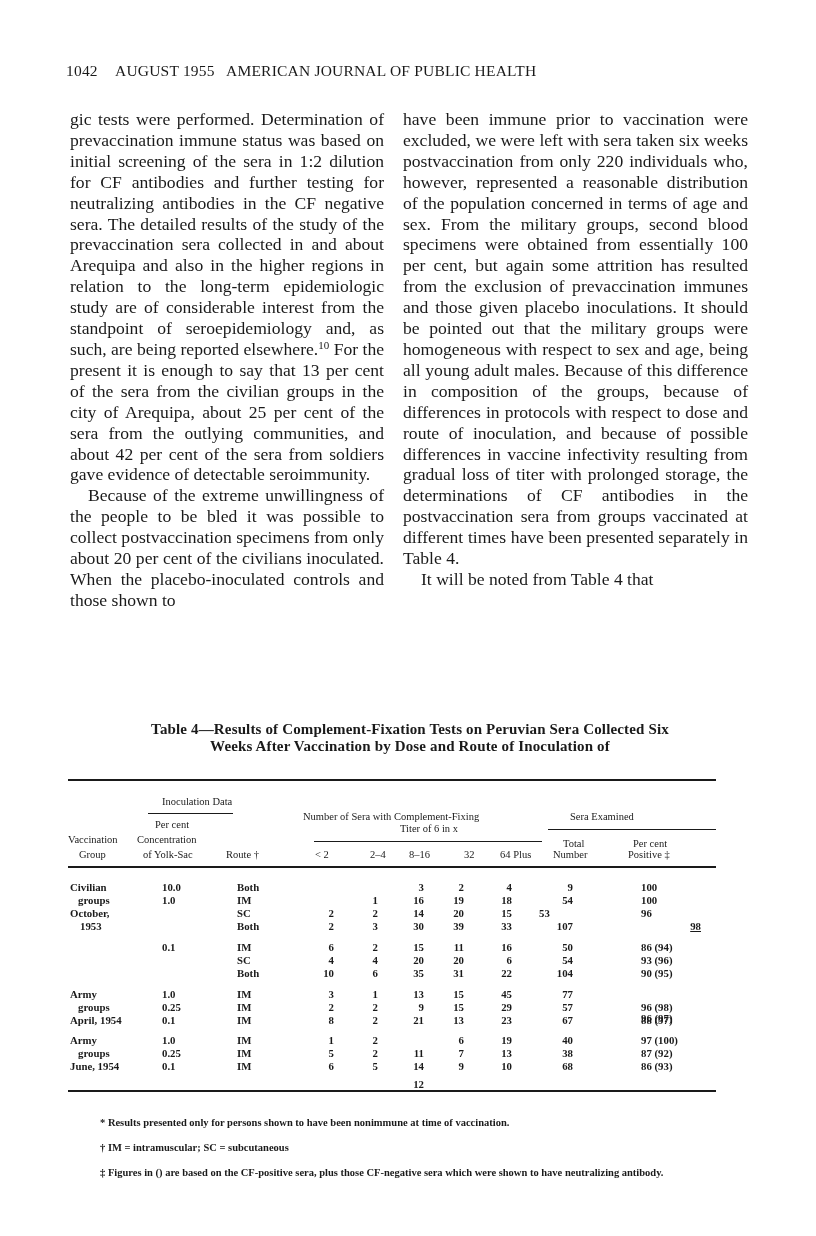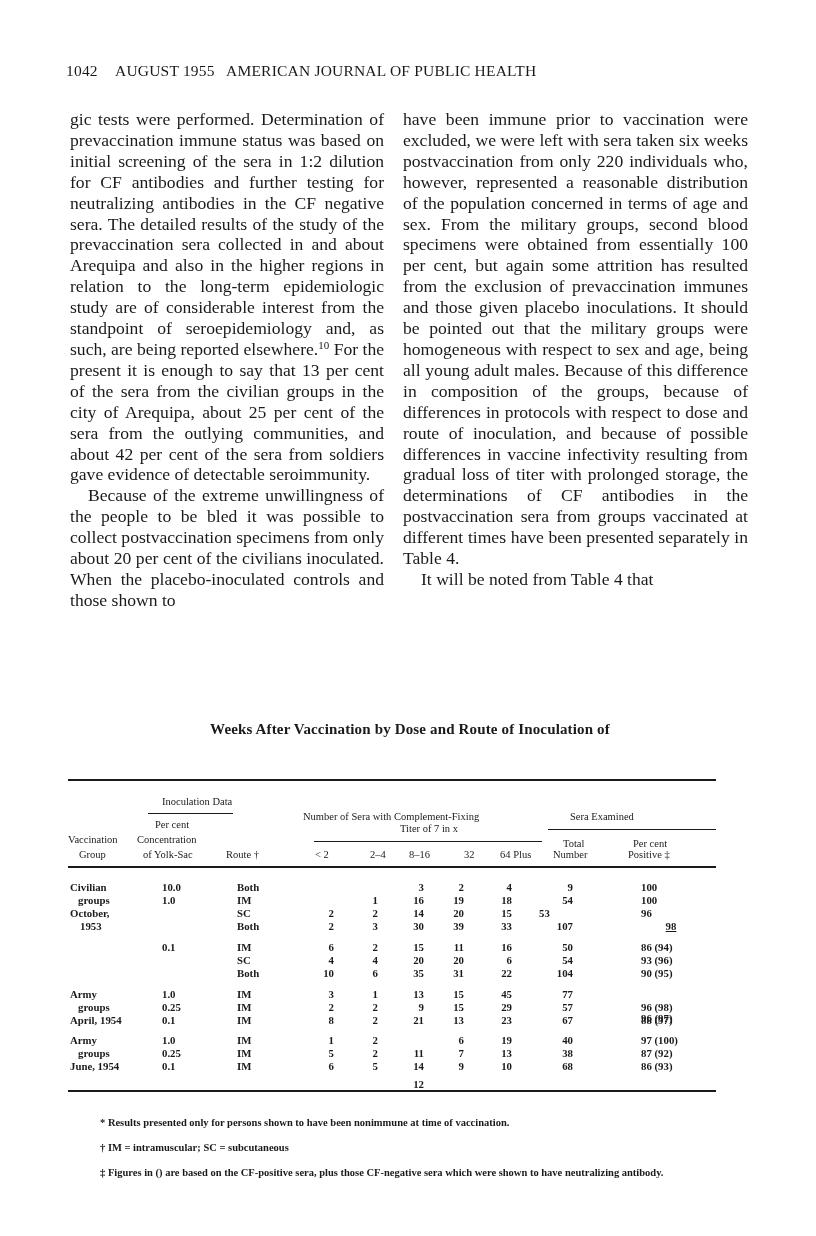--- a/index.html
+++ b/index.html
@@ -34,33 +34,34 @@
   <p><span>gic tests were performed. Determination of prevaccination immune status was based on initial screening of the sera in 1:2 dilution for CF antibodies and further testing for neutralizing antibodies in the CF negative sera. The detailed results of the study of the prevaccination sera collected in and about Arequipa and also in the higher regions in relation to the long-term epidemiologic study are of considerable interest from the standpoint of seroepidemiology and, as such, are being reported elsewhere.</span><sup>10</sup><span> For the present it is enough to say that 13 per cent of the sera from the civilian groups in the city of Arequipa, about 25 per cent of the sera from the outlying communities, and about 42 per cent of the sera from soldiers gave evidence of detectable seroimmunity.</span></p>
   <p class="indent">Because of the extreme unwillingness of the people to be bled it was possible to collect postvaccination specimens from only about 20 per cent of the civilians inoculated. When the placebo-inoculated controls and those shown to</p>
 </div>
 
 <div class="col col-right">
   <p>have been immune prior to vaccination were excluded, we were left with sera taken six weeks postvaccination from only 220 individuals who, however, represented a reasonable distribution of the population concerned in terms of age and sex. From the military groups, second blood specimens were obtained from essentially 100 per cent, but again some attrition has resulted from the exclusion of prevaccination immunes and those given placebo inoculations. It should be pointed out that the military groups were homogeneous with respect to sex and age, being all young adult males. Because of this difference in composition of the groups, because of differences in protocols with respect to dose and route of inoculation, and because of possible differences in vaccine infectivity resulting from gradual loss of titer with prolonged storage, the determinations of CF antibodies in the postvaccination sera from groups vaccinated at different times have been presented separately in Table 4.</p>
   <p class="indent">It will be noted from Table 4 that</p>
 </div>
 
 <div class="table-caption">
+  <div>Table 4—Results of Complement-Fixation Tests on Peruvian Sera Collected Six</div>
   <div>Weeks After Vaccination by Dose and Route of Inoculation of</div>
 </div>
 
 <div class="rule" style="left:68px; top:779px; width:648px; height:2px;"></div>
 <div class="rule" style="left:148px; top:813px; width:85px; height:1px;"></div>
 <div class="rule" style="left:314px; top:841px; width:228px; height:1px;"></div>
 <div class="rule" style="left:548px; top:829px; width:168px; height:1px;"></div>
 <div class="rule" style="left:68px; top:866px; width:648px; height:2px;"></div>
 <div class="rule" style="left:68px; top:1090px; width:648px; height:2px;"></div>
 
 <div class="tbl-text hdr" style="left:162px; top:795px;">Inoculation Data</div>
 <div class="tbl-text hdr" style="left:303px; top:810px;">Number of Sera with Complement-Fixing</div>
-<div class="tbl-text hdr" style="left:400px; top:822px;">Titer of 7 in x</div>
+<div class="tbl-text hdr" style="left:400px; top:822px;">Titer of 6 in x</div>
 <div class="tbl-text hdr" style="left:570px; top:810px;">Sera Examined</div>
 <div class="tbl-text hdr" style="left:155px; top:818px;">Per cent</div>
 <div class="tbl-text hdr" style="left:68px; top:833px;">Vaccination</div>
 <div class="tbl-text hdr" style="left:137px; top:833px;">Concentration</div>
 <div class="tbl-text hdr" style="left:563px; top:837px;">Total</div>
 <div class="tbl-text hdr" style="left:633px; top:837px;">Per cent</div>
 <div class="tbl-text hdr" style="left:79px; top:848px;">Group</div>
 <div class="tbl-text hdr" style="left:143px; top:848px;">of Yolk-Sac</div>
 <div class="tbl-text hdr" style="left:226px; top:848px;">Route †</div>
 <div class="tbl-text hdr" style="left:315px; top:848px;">&lt; 2</div>
@@ -104,21 +105,21 @@
     <div class="tbl-text body-cell" style="left: 641px; top: 907px; width: 60px; text-align: left;">96</div>
     <div class="tbl-text body-cell" style="left: 80px; top: 920px; width: 80px; text-align: left;">1953</div>
     <div class="tbl-text body-cell" style="left: 162px; top: 920px; width: 40px; text-align: left;"></div>
     <div class="tbl-text body-cell" style="left: 237px; top: 920px; width: 40px; text-align: left;">Both</div>
     <div class="tbl-text body-cell" style="left: 300px; top: 920px; width: 34px; text-align: right;">2</div>
     <div class="tbl-text body-cell" style="left: 344px; top: 920px; width: 34px; text-align: right;">3</div>
     <div class="tbl-text body-cell" style="left: 390px; top: 920px; width: 34px; text-align: right;">30</div>
     <div class="tbl-text body-cell" style="left: 430px; top: 920px; width: 34px; text-align: right;">39</div>
     <div class="tbl-text body-cell" style="left: 478px; top: 920px; width: 34px; text-align: right;">33</div>
     <div class="tbl-text body-cell" style="left: 539px; top: 920px; width: 34px; text-align: right;">107</div>
-    <div class="tbl-text body-cell" style="left: 641px; top: 920px; width: 60px; text-align: center; text-decoration: underline;">98</div>
+    <div class="tbl-text body-cell" style="left: 641px; top: 920px; width: 60px; text-align: right; text-decoration: underline;">98</div>
     <div class="tbl-text body-cell" style="left: 70px; top: 941px; width: 80px; text-align: left;"></div>
     <div class="tbl-text body-cell" style="left: 162px; top: 941px; width: 40px; text-align: left;">0.1</div>
     <div class="tbl-text body-cell" style="left: 237px; top: 941px; width: 40px; text-align: left;">IM</div>
     <div class="tbl-text body-cell" style="left: 300px; top: 941px; width: 34px; text-align: right;">6</div>
     <div class="tbl-text body-cell" style="left: 344px; top: 941px; width: 34px; text-align: right;">2</div>
     <div class="tbl-text body-cell" style="left: 390px; top: 941px; width: 34px; text-align: right;">15</div>
     <div class="tbl-text body-cell" style="left: 430px; top: 941px; width: 34px; text-align: right;">11</div>
     <div class="tbl-text body-cell" style="left: 478px; top: 941px; width: 34px; text-align: right;">16</div>
     <div class="tbl-text body-cell" style="left: 539px; top: 941px; width: 34px; text-align: right;">50</div>
     <div class="tbl-text body-cell" style="left: 641px; top: 941px; width: 60px; text-align: left;">86 (94)</div>

